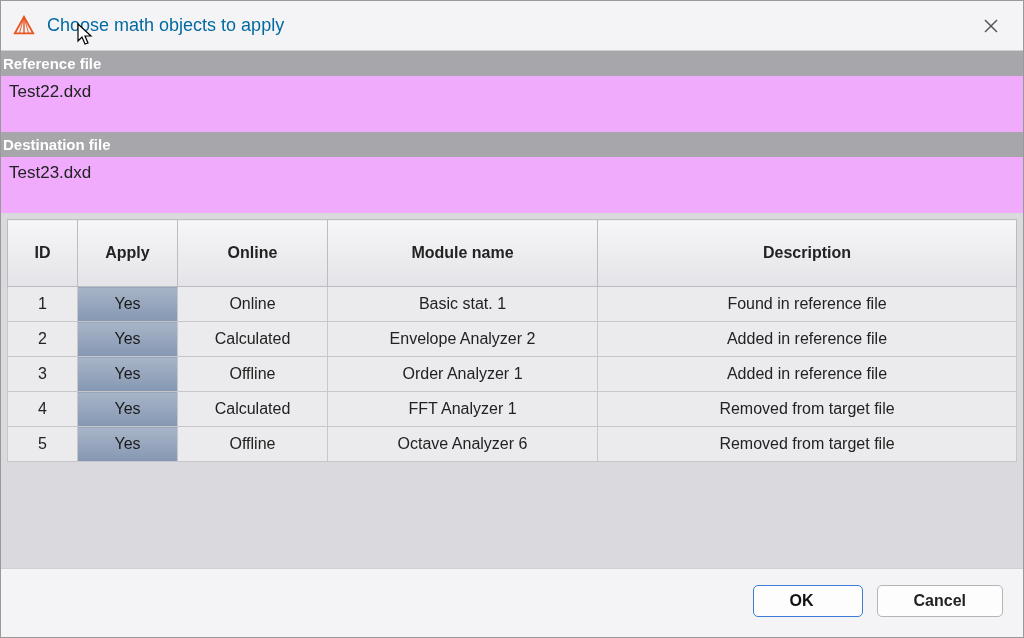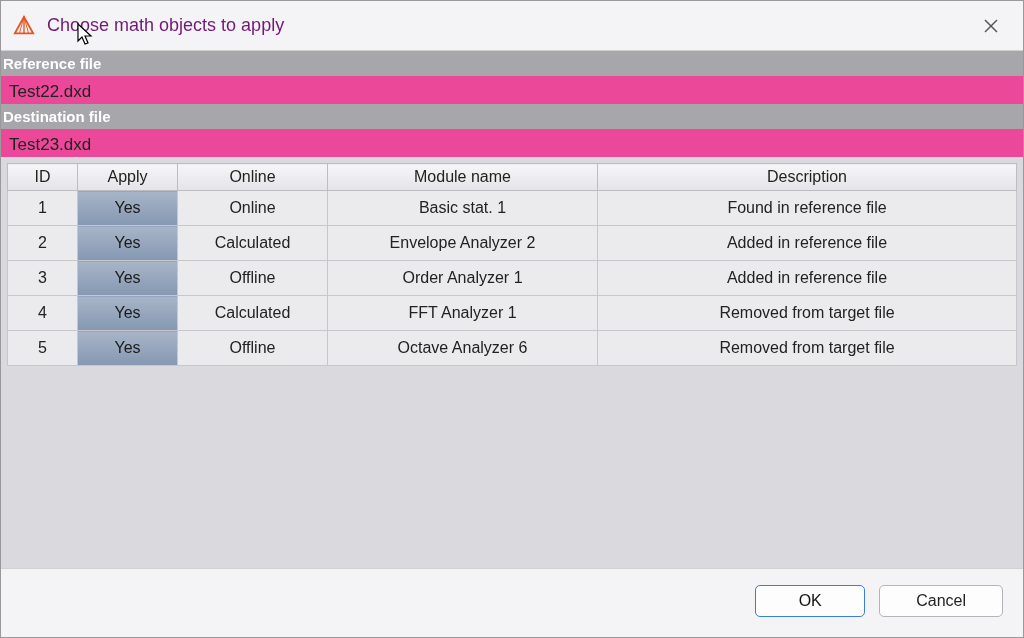--- a/index.html
+++ b/index.html
@@ -29,21 +29,21 @@
       border-bottom: 1px solid #d0d0d0;
       position: relative;
     }
     .app-icon {
       width: 22px;
       height: 22px;
       margin-right: 12px;
       flex-shrink: 0;
     }
     .title-text {
-      color: #701a75;
+      color: #0369a1;
       font-size: 18px;
       flex: 1;
     }
     .close-btn {
       width: 40px;
       height: 40px;
       display: flex;
       align-items: center;
       justify-content: center;
       cursor: pointer;
@@ -58,39 +58,39 @@
       z-index: 10;
     }
     .section-header {
       background: #a7a7ab;
       color: #fff;
       font-weight: 600;
       padding: 4px 2px;
       font-size: 15px;
     }
     .file-value {
-      background: #ec4899;
-      color: #222;
-      padding: 6px 8px 2px 8px;
+      background: #f0abfc;
+      color: #222;
+      padding: 6px 8px 30px 8px;
       font-size: 17px;
     }
     .table-wrap {
       padding: 6px 6px 0 6px;
       flex: 1;
     }
     table {
       width: 100%;
       border-collapse: collapse;
       background: #e9e9ec;
     }
     thead th {
       background: linear-gradient(#f6f6f8, #e4e4e8);
       border: 1px solid #bcbcc1;
-      padding: 4px 6px;
-      font-weight: 400;
+      padding: 24px 6px;
+      font-weight: 700;
       color: #222;
       font-size: 16px;
       text-align: center;
     }
     tbody td {
       border: 1px solid #c6c6cb;
       padding: 8px 6px;
       text-align: center;
       font-size: 16px;
       background: #ebebee;
@@ -112,21 +112,21 @@
       background: #f4f4f6;
       border-top: 1px solid #d0d0d0;
     }
     .btn {
       min-width: 110px;
       padding: 6px 36px;
       border-radius: 5px;
       font-size: 16px;
       background: #fdfdfd;
       cursor: pointer;
-      text-align: center;
+      font-weight: bold;
     }
     .btn-primary {
       border: 1.5px solid #3b7dd8;
       color: #111;
     }
     .btn-secondary {
       border: 1px solid #b5b5b9;
       color: #222;
     }
   </style>

